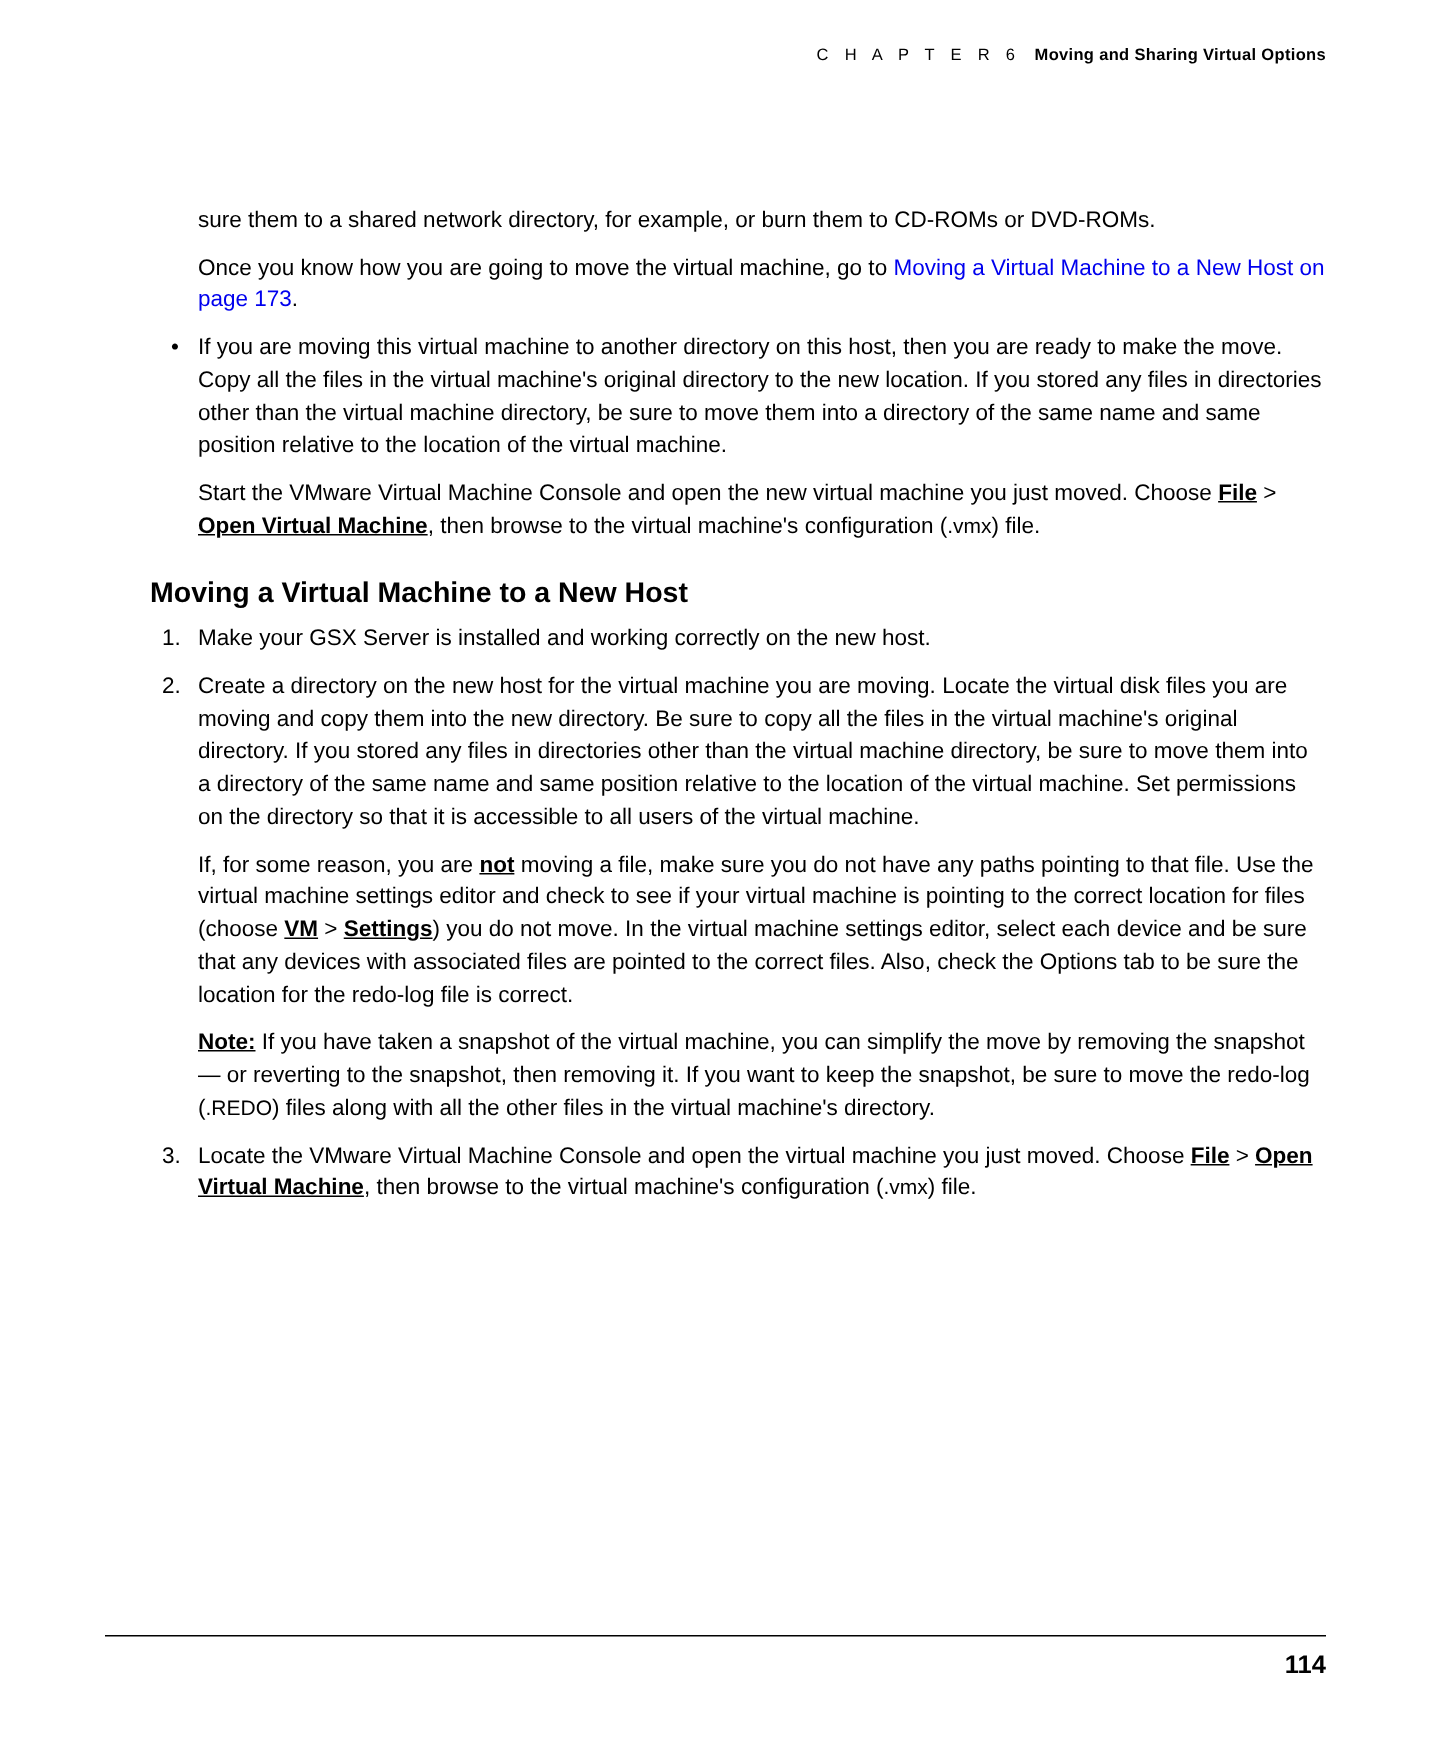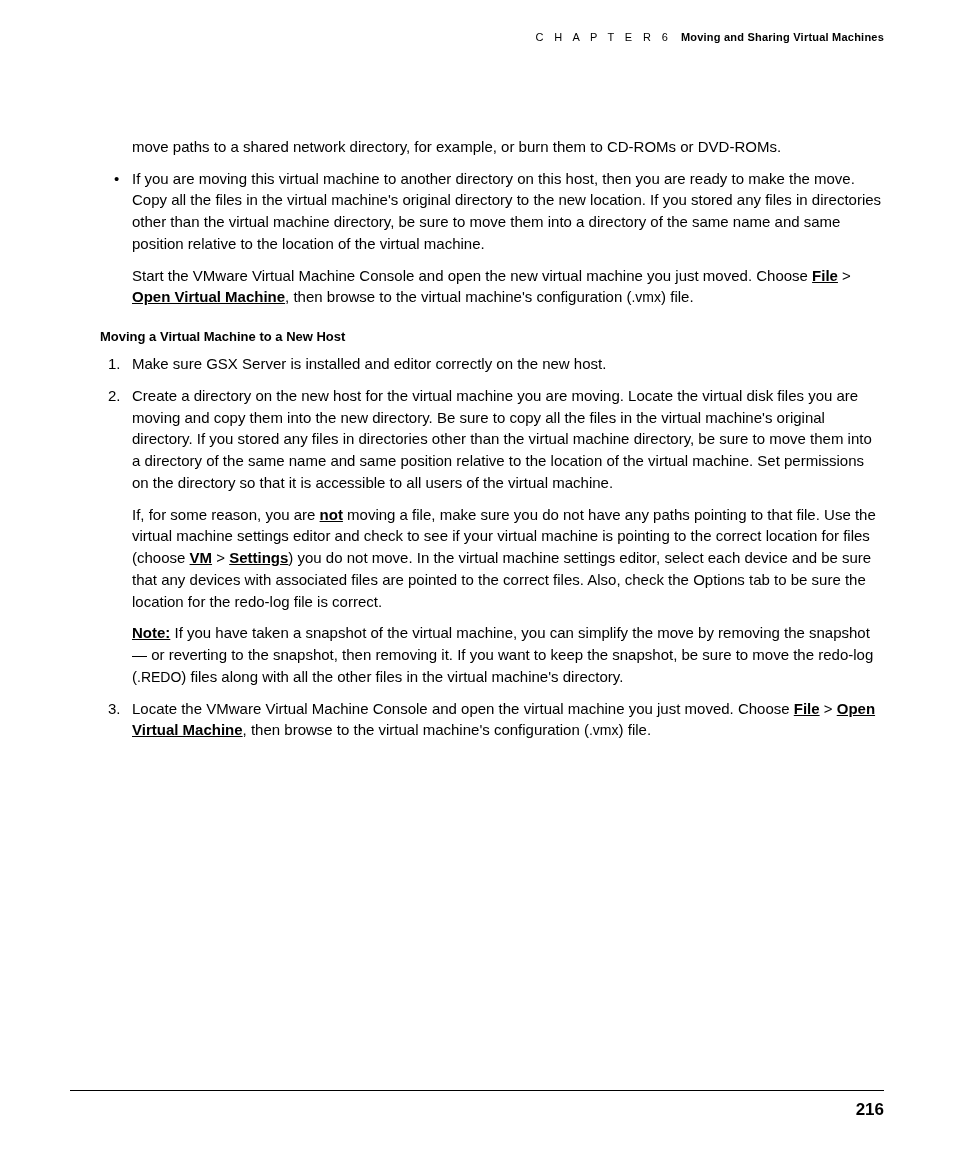--- a/index.html
+++ b/index.html
@@ -68,21 +68,21 @@
     left: 8px;
     top: 0;
   }
   p {
     margin: 0 0 10px 0;
   }
   .para-indent {
     margin-left: 32px;
   }
   h2.section-heading {
-    font-size: 13px;
+    font-size: 19px;
     font-weight: bold;
     margin: 18px 0 6px 0;
   }
   .link {
     color: #0000ee;
     text-decoration: none;
   }
   .bold { font-weight: bold; text-decoration: underline; }
   .mono {
     font-family: Liberation Sans, sans-serif;
@@ -104,42 +104,45 @@
   }
   .seg { display: inline; }
 </style>
 </head>
 <body>
 
 <div class="page">
 
   <div class="running-head">
     <span class="chapter-label">C H A P T E R  6</span>
-    <span class="chapter-title">Moving and Sharing Virtual Machines</span>
+    <span class="chapter-title">Moving and Sharing Virtual Options</span>
   </div>
 
   <div class="content">
 
-    <p class="para-indent">move paths to a shared network directory, for example, or burn them to CD-ROMs or DVD-ROMs.</p>
+    <p class="para-indent">sure them to a shared network directory, for example, or burn them to CD-ROMs or DVD-ROMs.</p>
 
+    <p class="para-indent">
+      <span class="seg">Once you know how you are going to move the virtual machine, go to </span><a class="link seg">Moving a Virtual Machine to a New Host on page 173</a><span class="seg">.</span>
+    </p>
 
     <ul class="bullets">
       <li>
         <p>If you are moving this virtual machine to another directory on this host, then you are ready to make the move. Copy all the files in the virtual machine's original directory to the new location. If you stored any files in directories other than the virtual machine directory, be sure to move them into a directory of the same name and same position relative to the location of the virtual machine.</p>
         <p>
           <span class="seg">Start the VMware Virtual Machine Console and open the new virtual machine you just moved. Choose </span><span class="seg bold">File</span><span class="seg"> &gt; </span><span class="seg bold">Open Virtual Machine</span><span class="seg">, then browse to the virtual machine's configuration (</span><span class="seg mono">.vmx</span><span class="seg">) file.</span>
         </p>
       </li>
     </ul>
 
     <h2 class="section-heading">Moving a Virtual Machine to a New Host</h2>
 
     <ol class="steps">
       <li>
-        <p>Make sure GSX Server is installed and editor correctly on the new host.</p>
+        <p>Make your GSX Server is installed and working correctly on the new host.</p>
       </li>
       <li>
         <p>Create a directory on the new host for the virtual machine you are moving. Locate the virtual disk files you are moving and copy them into the new directory. Be sure to copy all the files in the virtual machine's original directory. If you stored any files in directories other than the virtual machine directory, be sure to move them into a directory of the same name and same position relative to the location of the virtual machine. Set permissions on the directory so that it is accessible to all users of the virtual machine.</p>
         <p>
           <span class="seg">If, for some reason, you are </span><span class="seg bold">not</span><span class="seg"> moving a file, make sure you do not have any paths pointing to that file. Use the virtual machine settings editor and check to see if your virtual machine is pointing to the correct location for files (choose </span><span class="seg bold">VM</span><span class="seg"> &gt; </span><span class="seg bold">Settings</span><span class="seg">) you do not move. In the virtual machine settings editor, select each device and be sure that any devices with associated files are pointed to the correct files. Also, check the Options tab to be sure the location for the redo-log file is correct.</span>
         </p>
         <p>
           <span class="seg bold">Note:</span><span class="seg">  If you have taken a snapshot of the virtual machine, you can simplify the move by removing the snapshot — or reverting to the snapshot, then removing it. If you want to keep the snapshot, be sure to move the redo-log (</span><span class="seg mono">.REDO</span><span class="seg">) files along with all the other files in the virtual machine's directory.</span>
         </p>
       </li>
@@ -147,13 +150,13 @@
         <p>
           <span class="seg">Locate the VMware Virtual Machine Console and open the virtual machine you just moved. Choose </span><span class="seg bold">File</span><span class="seg"> &gt; </span><span class="seg bold">Open Virtual Machine</span><span class="seg">, then browse to the virtual machine's configuration (</span><span class="seg mono">.vmx</span><span class="seg">) file.</span>
         </p>
       </li>
     </ol>
 
   </div>
 </div>
 
 <div class="footer-rule"></div>
-<div class="page-number">216</div>
+<div class="page-number">114</div>
 
 </body></html>

